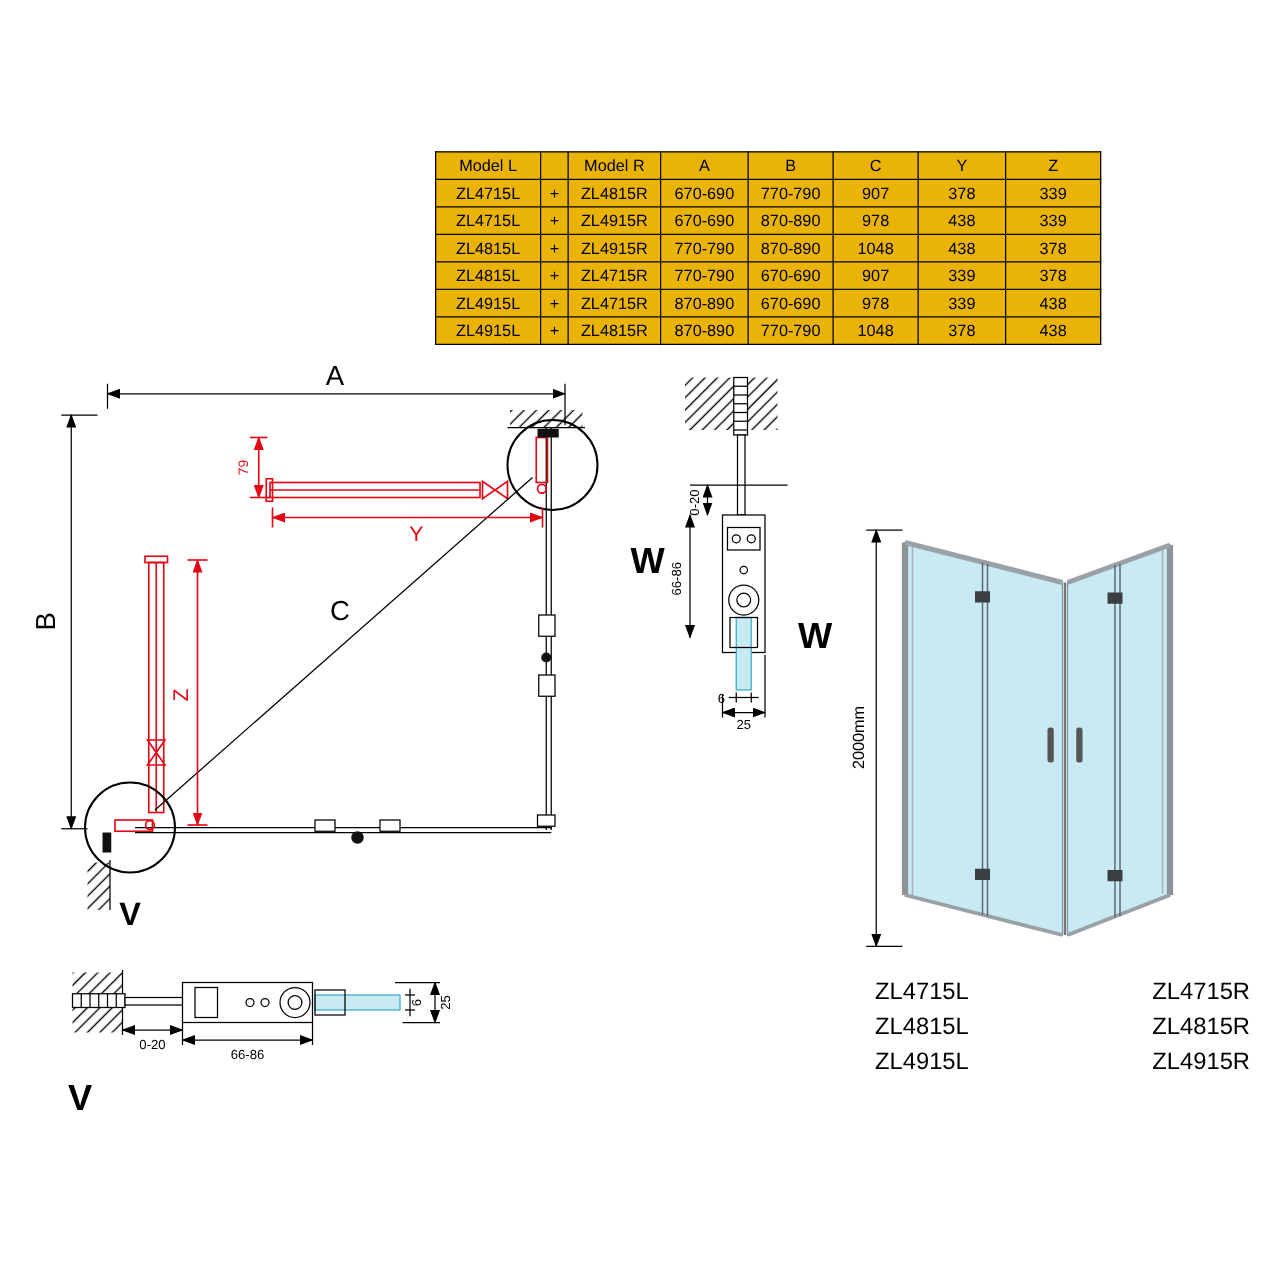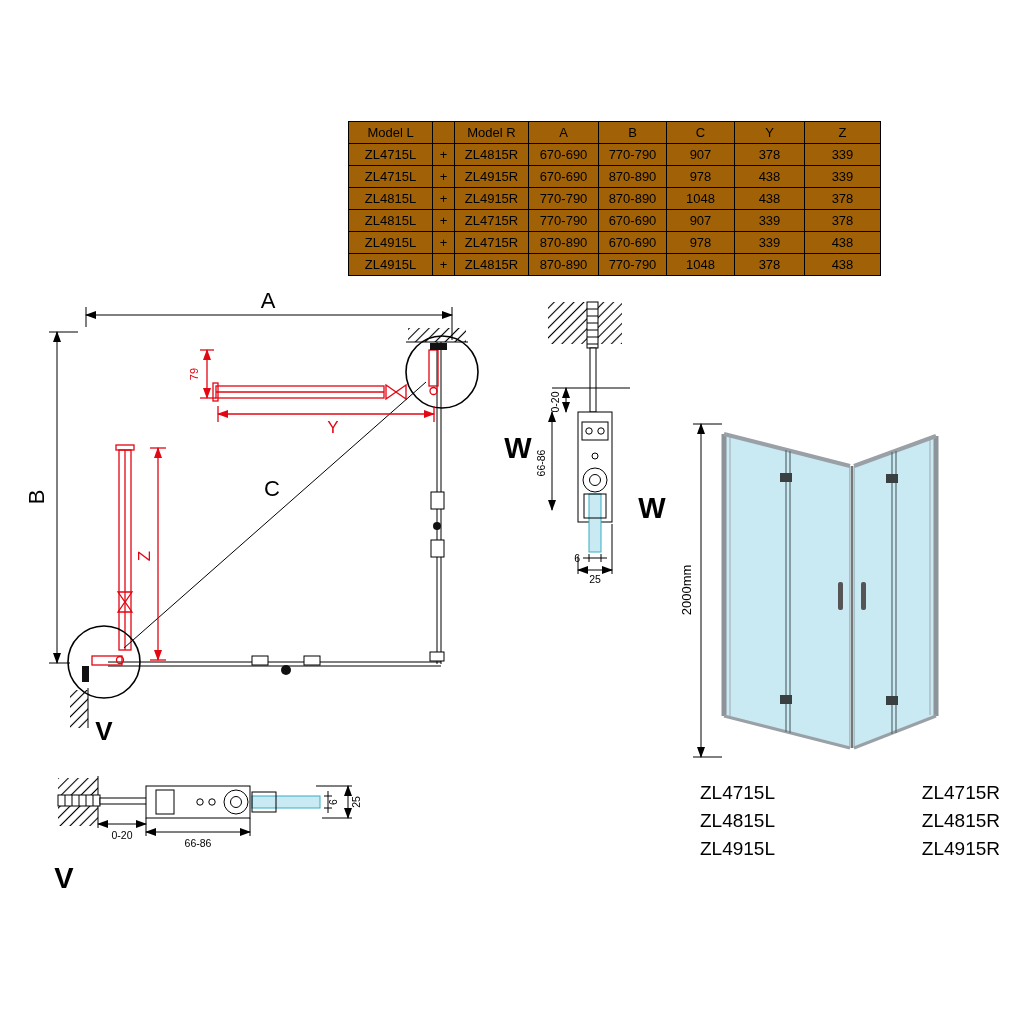--- a/index.html
+++ b/index.html
@@ -1,20 +1,20 @@
 <!DOCTYPE html>
 <html><head>
 <meta charset="utf-8">
 <style>
   * { margin:0; padding:0; box-sizing:border-box; }
   html,body { background:#fff; }
   body { width:1024px; height:1024px; font-family:"Liberation Sans", sans-serif; }
   .canvas { position:relative; width:1024px; height:1024px; background:#fff; overflow:hidden; }
 
-  .spec-table { position:absolute; left:348px; top:121px; border-collapse:collapse; background:#a16207; }
+  .spec-table { position:absolute; left:348px; top:121px; border-collapse:collapse; background:#eab308; }
   .spec-table th, .spec-table td {
     border:1px solid #000; font-size:13px; font-weight:400;
     text-align:center; height:22px; padding:0 3px; white-space:nowrap;
     font-family:"Liberation Sans", sans-serif; color:#000;
   }
 
   .drawing { position:absolute; left:0; top:0; }
 
   .blk { stroke:#000; stroke-width:1; fill:none; }
   .red { stroke:#e30613; stroke-width:1.3; fill:none; }

